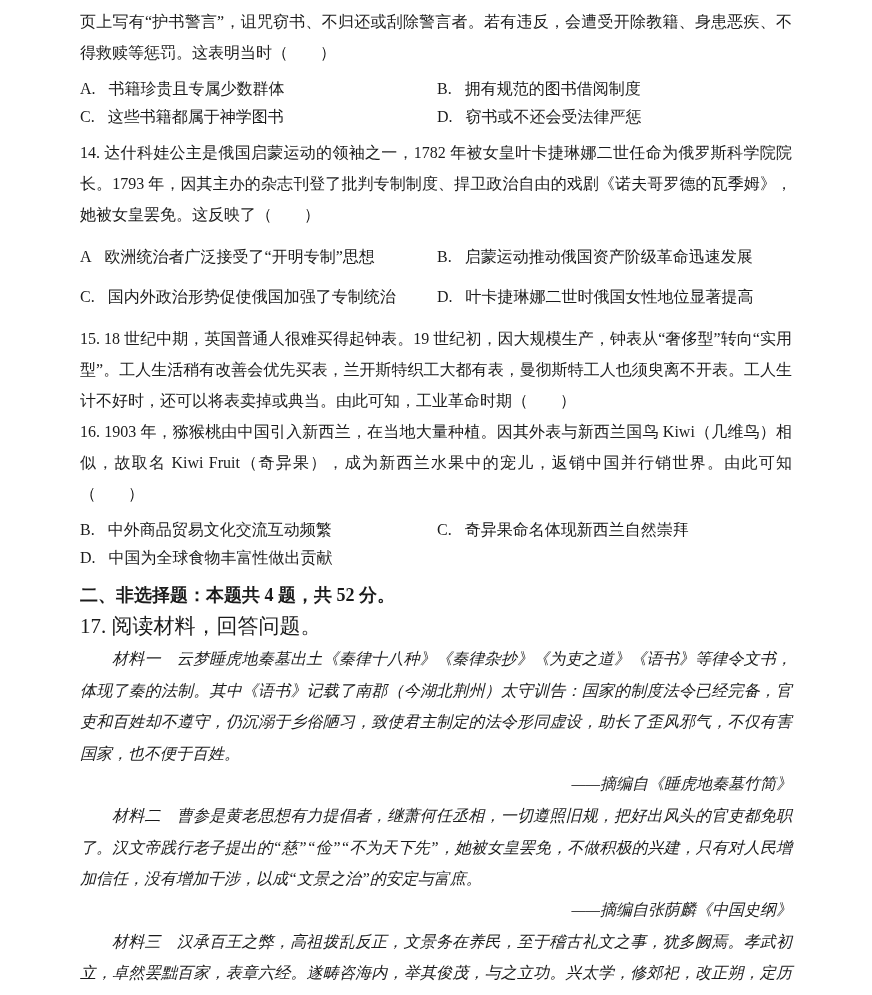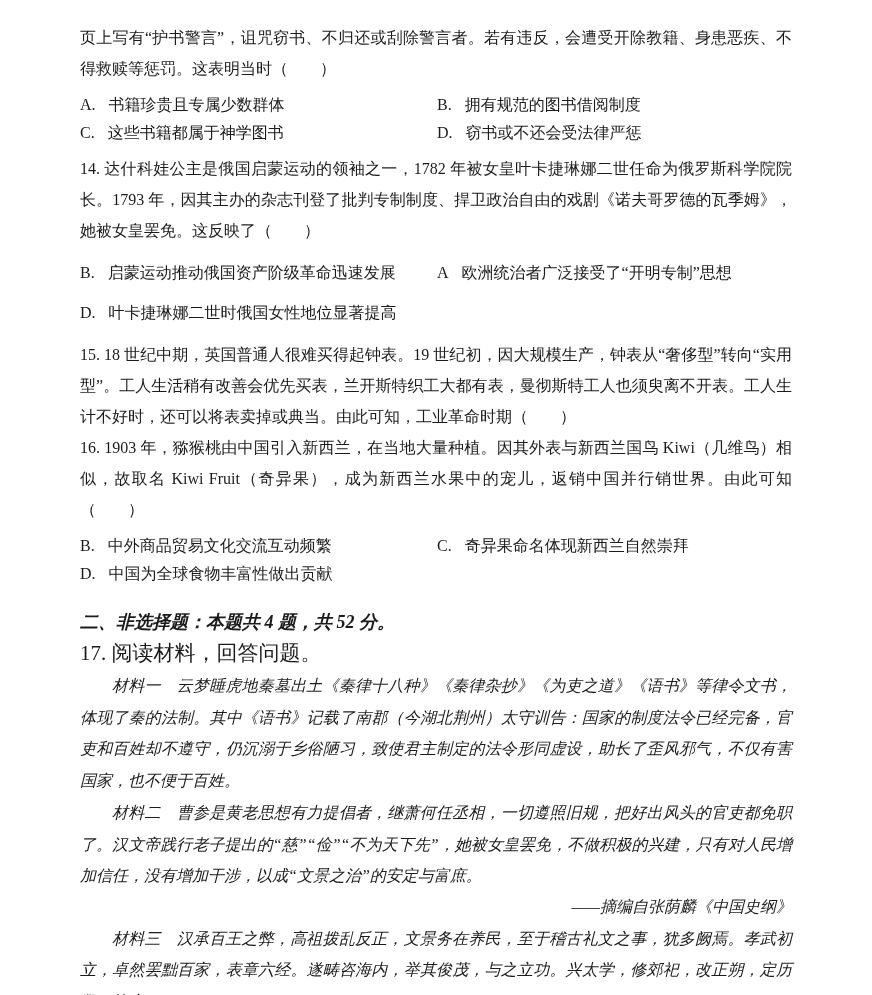--- a/index.html
+++ b/index.html
@@ -11,21 +11,21 @@
     width: 872px;
     height: 995px;
     overflow: hidden;
     font-family: "Liberation Serif", "DejaVu Serif", serif;
     color: #1b1b1b;
   }
   .page {
     box-sizing: border-box;
     width: 872px;
     height: 995px;
-    padding: 22px 80px 0 80px;
+    padding: 6px 80px 0 80px;
     overflow: hidden;
   }
   p { margin: 0; }
   .stem {
     font-size: 16px;
     line-height: 31px;
     text-align: justify;
     text-justify: inter-ideograph;
   }
   .opts {
@@ -37,22 +37,21 @@
     font-size: 16px;
     line-height: 28px;
     white-space: nowrap;
   }
   .opts-tall .opt { line-height: 40px; }
   .opt-label { margin-right: 13px; }
   .section-heading {
     font-size: 18px;
     font-weight: bold;
     line-height: 32px;
-    margin: 18px 0 0 0;
-    font-style: italic;
+    margin: 7px 0 0 0;
   }
   .q17-intro {
     font-size: 21px;
     line-height: 31px;
   }
   .material {
     font-size: 16px;
     line-height: 31.5px;
     font-style: italic;
     text-indent: 2em;
@@ -75,38 +74,40 @@
   <p class="stem">页上写有“护书警言”，诅咒窃书、不归还或刮除警言者。若有违反，会遭受开除教籍、身患恶疾、不得救赎等惩罚。这表明当时（　　）</p>
   <div class="opts">
     <div class="opt"><span class="opt-label">A.</span><span class="opt-text">书籍珍贵且专属少数群体</span></div>
     <div class="opt"><span class="opt-label">B.</span><span class="opt-text">拥有规范的图书借阅制度</span></div>
     <div class="opt"><span class="opt-label">C.</span><span class="opt-text">这些书籍都属于神学图书</span></div>
     <div class="opt"><span class="opt-label">D.</span><span class="opt-text">窃书或不还会受法律严惩</span></div>
   </div>
 
   <p class="stem">14. 达什科娃公主是俄国启蒙运动的领袖之一，1782 年被女皇叶卡捷琳娜二世任命为俄罗斯科学院院长。1793 年，因其主办的杂志刊登了批判专制制度、捍卫政治自由的戏剧《诺夫哥罗德的瓦季姆》，她被女皇罢免。这反映了（　　）</p>
   <div class="opts opts-tall">
+    <div class="opt"><span class="opt-label">A</span><span class="opt-text">欧洲统治者广泛接受了“开明专制”思想</span></div>
     <div class="opt"><span class="opt-label">B.</span><span class="opt-text">启蒙运动推动俄国资产阶级革命迅速发展</span></div>
-    <div class="opt"><span class="opt-label">A</span><span class="opt-text">欧洲统治者广泛接受了“开明专制”思想</span></div>
+    <div class="opt"><span class="opt-label">C.</span><span class="opt-text">国内外政治形势促使俄国加强了专制统治</span></div>
     <div class="opt"><span class="opt-label">D.</span><span class="opt-text">叶卡捷琳娜二世时俄国女性地位显著提高</span></div>
   </div>
 
   <p class="stem">15. 18 世纪中期，英国普通人很难买得起钟表。19 世纪初，因大规模生产，钟表从“奢侈型”转向“实用型”。工人生活稍有改善会优先买表，兰开斯特织工大都有表，曼彻斯特工人也须臾离不开表。工人生计不好时，还可以将表卖掉或典当。由此可知，工业革命时期（　　）</p>
 
   <p class="stem">16. 1903 年，猕猴桃由中国引入新西兰，在当地大量种植。因其外表与新西兰国鸟 Kiwi（几维鸟）相似，故取名 Kiwi Fruit（奇异果），成为新西兰水果中的宠儿，返销中国并行销世界。由此可知（　　）</p>
   <div class="opts">
     <div class="opt"><span class="opt-label">B.</span><span class="opt-text">中外商品贸易文化交流互动频繁</span></div>
     <div class="opt"><span class="opt-label">C.</span><span class="opt-text">奇异果命名体现新西兰自然崇拜</span></div>
     <div class="opt"><span class="opt-label">D.</span><span class="opt-text">中国为全球食物丰富性做出贡献</span></div>
   </div>
 
   <p class="section-heading">二、非选择题：本题共 4 题，共 52 分。</p>
 
   <p class="q17-intro">17. 阅读材料，回答问题。</p>
 
   <p class="material">材料一　云梦睡虎地秦墓出土《秦律十八种》《秦律杂抄》《为吏之道》《语书》等律令文书，体现了秦的法制。其中《语书》记载了南郡（今湖北荆州）太守训告：国家的制度法令已经完备，官吏和百姓却不遵守，仍沉溺于乡俗陋习，致使君主制定的法令形同虚设，助长了歪风邪气，不仅有害国家，也不便于百姓。</p>
+  <p class="attribution">——摘编自《睡虎地秦墓竹简》</p>
 
   <p class="material">材料二　曹参是黄老思想有力提倡者，继萧何任丞相，一切遵照旧规，把好出风头的官吏都免职了。汉文帝践行老子提出的“慈”“俭”“不为天下先”，她被女皇罢免，不做积极的兴建，只有对人民增加信任，没有增加干涉，以成“文景之治”的安定与富庶。</p>
   <p class="attribution">——摘编自张荫麟《中国史纲》</p>
 
   <p class="material">材料三　汉承百王之弊，高祖拨乱反正，文景务在养民，至于稽古礼文之事，犹多阙焉。孝武初立，卓然罢黜百家，表章六经。遂畴咨海内，举其俊茂，与之立功。兴太学，修郊祀，改正朔，定历数，协音</p>
 
 </div>
 
 </body></html>

